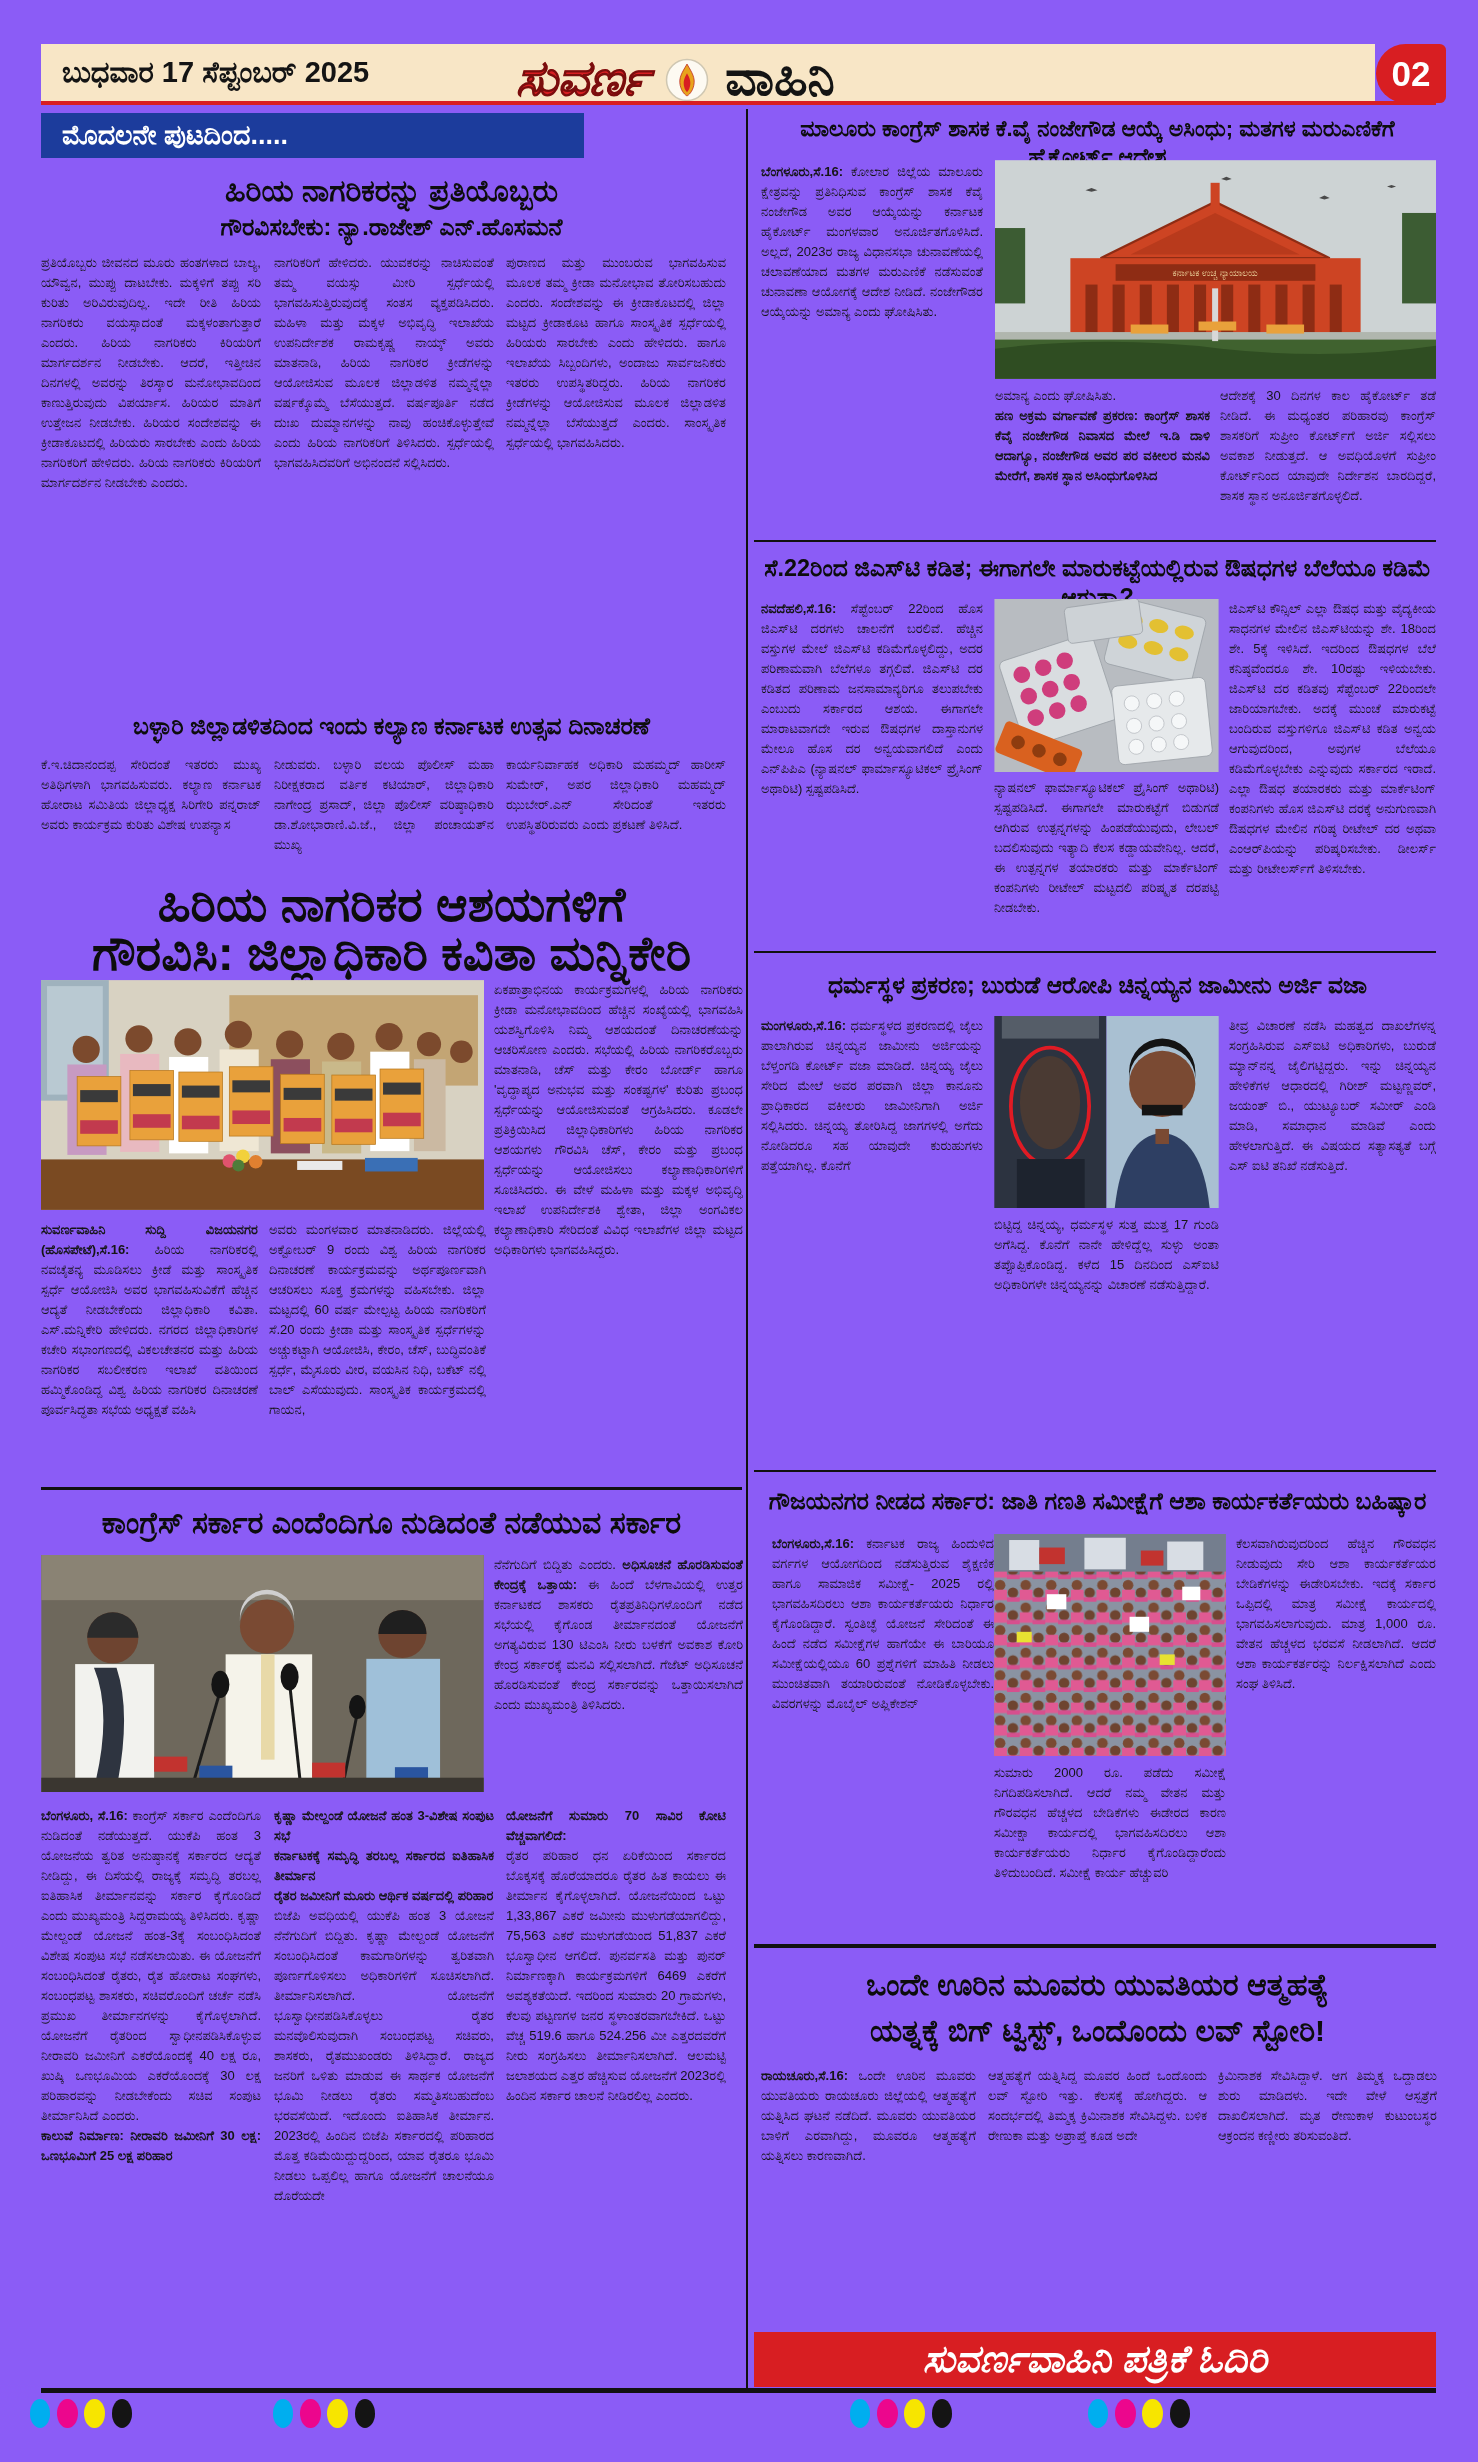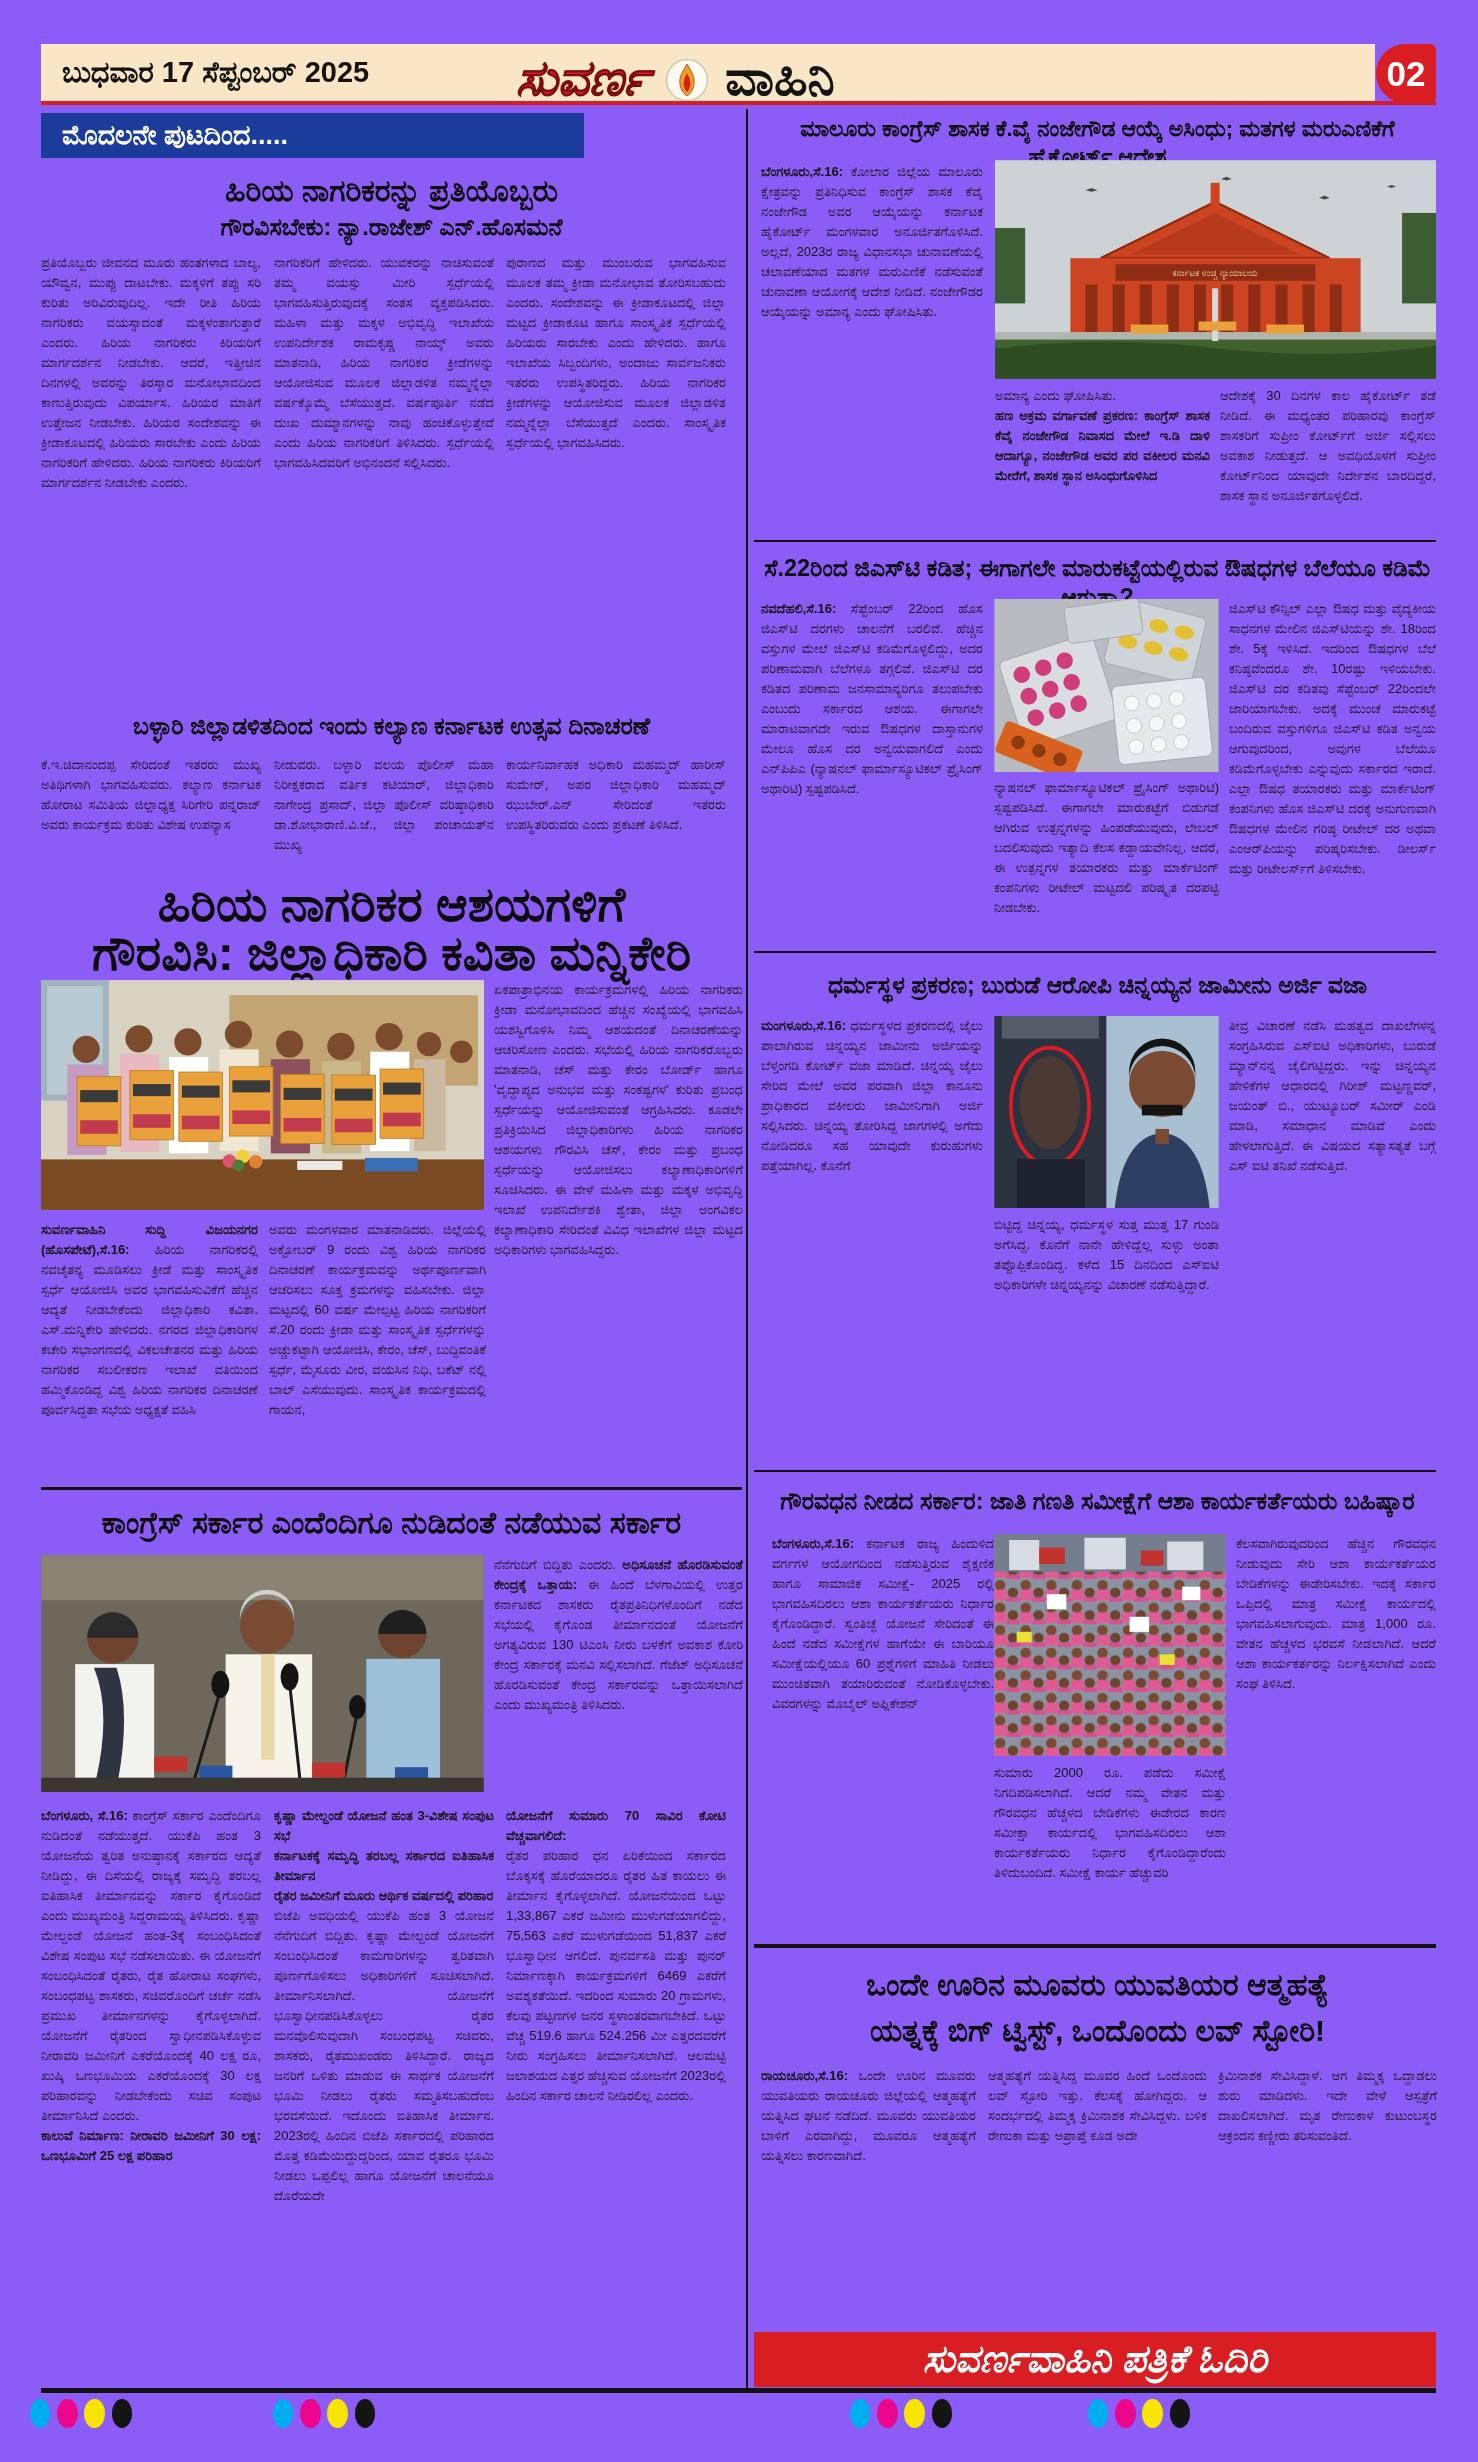--- a/index.html
+++ b/index.html
@@ -53,21 +53,21 @@
       <span style="display:inline-block;width:44px;height:44px;">
         <svg width="44" height="44" viewBox="0 0 58 58">
             <circle cx="29" cy="29" r="27" fill="#fdfaf2" stroke="#cfc7b2" stroke-width="2"></circle>
             <path d="M29 8 C36 20 40 26 38 36 C36 45 31 49 29 50 C27 49 22 45 20 36 C18 26 22 20 29 8 Z" fill="#e8a31c" stroke="#b22"></path>
             <path d="M29 20 C33 27 34 31 33 37 C32 42 30 44 29 45 C28 44 26 42 25 37 C24 31 25 27 29 20 Z" fill="#d81e22"></path>
           </svg>
       </span>
       <span class="mast-black">ವಾಹಿನಿ</span>
     </div>
   </div>
-  <div class="abs pageno" style="left:1376px;top:44px;width:60px;height:59px;">02</div>
+  <div class="abs pageno" style="left:1376px;top:44px;width:70px;height:59px;">02</div>
   <div class="abs redline" style="left:41px;top:101px;width:1395px;height:3.8px;"></div>
 
   <div class="abs vrule" style="left:746px;top:109px;width:2.3px;height:2279px;"></div>
 
   <div class="abs bluebanner" style="left:41px;top:113px;width:543px;height:45px;">ಮೊದಲನೇ ಪುಟದಿಂದ.....</div>
 
   <div class="abs hl hl-lg" style="left:41px;top:172px;width:701px;">ಹಿರಿಯ ನಾಗರಿಕರನ್ನು ಪ್ರತಿಯೊಬ್ಬರು</div>
   <div class="abs hl hl-md" style="left:41px;top:213px;width:701px;">ಗೌರವಿಸಬೇಕು: ನ್ಯಾ.ರಾಜೇಶ್ ಎನ್.ಹೊಸಮನೆ</div>
 
   <div class="abs col" style="left:41px;top:253px;width:220px;height:430px;">ಪ್ರತಿಯೊಬ್ಬರು ಜೀವನದ ಮೂರು ಹಂತಗಳಾದ ಬಾಲ್ಯ, ಯೌವ್ವನ, ಮುಪ್ಪು ದಾಟಬೇಕು. ಮಕ್ಕಳಿಗೆ ತಪ್ಪು ಸರಿ ಕುರಿತು ಅರಿವಿರುವುದಿಲ್ಲ. ಇದೇ ರೀತಿ ಹಿರಿಯ ನಾಗರಿಕರು ವಯಸ್ಸಾದಂತೆ ಮಕ್ಕಳಂತಾಗುತ್ತಾರೆ ಎಂದರು. ಹಿರಿಯ ನಾಗರಿಕರು ಕಿರಿಯರಿಗೆ ಮಾರ್ಗದರ್ಶನ ನೀಡಬೇಕು. ಆದರೆ, ಇತ್ತೀಚಿನ ದಿನಗಳಲ್ಲಿ ಅವರನ್ನು ತಿರಸ್ಕಾರ ಮನೋಭಾವದಿಂದ ಕಾಣುತ್ತಿರುವುದು ವಿಪರ್ಯಾಸ. ಹಿರಿಯರ ಮಾತಿಗೆ ಉತ್ತೇಜನ ನೀಡಬೇಕು. ಹಿರಿಯರ ಸಂದೇಶವನ್ನು ಈ ಕ್ರೀಡಾಕೂಟದಲ್ಲಿ ಹಿರಿಯರು ಸಾರಬೇಕು ಎಂದು ಹಿರಿಯ ನಾಗರಿಕರಿಗೆ ಹೇಳಿದರು. ಹಿರಿಯ ನಾಗರಿಕರು ಕಿರಿಯರಿಗೆ ಮಾರ್ಗದರ್ಶನ ನೀಡಬೇಕು ಎಂದರು.</div>
@@ -354,21 +354,21 @@
       <path d="M179 84 a44 44 0 0 1 88 0 l0 -10 a44 44 0 0 0 -88 0 z" fill="#141414"></path>
       <rect x="196" y="118" width="54" height="14" fill="#141414"></rect>
       <path d="M160 255 q10 -95 63 -100 q53 5 63 100 z" fill="#2e3f63"></path>
       <rect x="214" y="150" width="18" height="20" fill="#7a4a33"></rect>
     </svg>
   </div>
   <div class="abs col" style="left:994px;top:1215px;width:225px;height:155px;">ಬಿಟ್ಟಿದ್ದ ಚಿನ್ನಯ್ಯ, ಧರ್ಮಸ್ಥಳ ಸುತ್ತ ಮುತ್ತ 17 ಗುಂಡಿ ಅಗೆಸಿದ್ದ. ಕೊನೆಗೆ ನಾನೇ ಹೇಳಿದ್ದೆಲ್ಲ ಸುಳ್ಳು ಅಂತಾ ತಪ್ಪೊಪ್ಪಿಕೊಂಡಿದ್ದ. ಕಳೆದ 15 ದಿನದಿಂದ ಎಸ್‌ಐಟಿ ಅಧಿಕಾರಿಗಳೇ ಚಿನ್ನಯ್ಯನನ್ನು ವಿಚಾರಣೆ ನಡೆಸುತ್ತಿದ್ದಾರೆ.</div>
   <div class="abs col" style="left:1229px;top:1016px;width:207px;height:354px;">ತೀವ್ರ ವಿಚಾರಣೆ ನಡೆಸಿ ಮಹತ್ವದ ದಾಖಲೆಗಳನ್ನ ಸಂಗ್ರಹಿಸಿರುವ ಎಸ್‌ಐಟಿ ಅಧಿಕಾರಿಗಳು, ಬುರುಡೆ ಮ್ಯಾನ್‌ನನ್ನ ಜೈಲಿಗಟ್ಟಿದ್ದರು. ಇನ್ನು ಚಿನ್ನಯ್ಯನ ಹೇಳಿಕೆಗಳ ಆಧಾರದಲ್ಲಿ ಗಿರೀಶ್ ಮಟ್ಟಣ್ಣವರ್, ಜಯಂತ್ ಬಿ., ಯುಟ್ಯೂಬರ್ ಸಮೀರ್ ಎಂಡಿ ಮಾಡಿ, ಸಮಾಧಾನ ಮಾಡಿವೆ ಎಂದು ಹೇಳಲಾಗುತ್ತಿದೆ. ಈ ವಿಷಯದ ಸತ್ಯಾಸತ್ಯತೆ ಬಗ್ಗೆ ಎಸ್ ಐಟಿ ತನಿಖೆ ನಡೆಸುತ್ತಿದೆ.</div>
 
   <div class="abs hrule" style="left:754px;top:1470px;width:682px;height:1.5px;"></div>
-  <div class="abs hl hl-md" style="left:758px;top:1487px;width:679px;">ಗೌರವಧನ ನೀಡದ ಸರ್ಕಾರ: ಜಾತಿ ಗಣತಿ ಸಮೀಕ್ಷೆಗೆ ಆಶಾ ಕಾರ್ಯಕರ್ತೆಯರು ಬಹಿಷ್ಕಾರ</div>
+  <div class="abs hl hl-md" style="left:758px;top:1487px;width:679px;">ಗೌಜಯನಗರ ನೀಡದ ಸರ್ಕಾರ: ಜಾತಿ ಗಣತಿ ಸಮೀಕ್ಷೆಗೆ ಆಶಾ ಕಾರ್ಯಕರ್ತೆಯರು ಬಹಿಷ್ಕಾರ</div>
 
   <div class="abs col" style="left:772px;top:1534px;width:222px;height:400px;">
     <b>ಬೆಂಗಳೂರು,ಸೆ.16:</b>
     <span>ಕರ್ನಾಟಕ ರಾಜ್ಯ ಹಿಂದುಳಿದ ವರ್ಗಗಳ ಆಯೋಗದಿಂದ ನಡೆಸುತ್ತಿರುವ ಶೈಕ್ಷಣಿಕ ಹಾಗೂ ಸಾಮಾಜಿಕ ಸಮೀಕ್ಷೆ- 2025 ರಲ್ಲಿ ಭಾಗವಹಿಸದಿರಲು ಆಶಾ ಕಾರ್ಯಕರ್ತೆಯರು ನಿರ್ಧಾರ ಕೈಗೊಂಡಿದ್ದಾರೆ. ಸ್ವಂತಿಚ್ಛೆ ಯೋಜನೆ ಸೇರಿದಂತೆ ಈ ಹಿಂದೆ ನಡೆದ ಸಮೀಕ್ಷೆಗಳ ಹಾಗೆಯೇ ಈ ಬಾರಿಯೂ ಸಮೀಕ್ಷೆಯಲ್ಲಿಯೂ 60 ಪ್ರಶ್ನೆಗಳಿಗೆ ಮಾಹಿತಿ ನೀಡಲು ಮುಂಚಿತವಾಗಿ ತಯಾರಿರುವಂತೆ ನೋಡಿಕೊಳ್ಳಬೇಕು. ವಿವರಗಳನ್ನು ಮೊಬೈಲ್ ಅಪ್ಲಿಕೇಶನ್</span>
   </div>
 
   <div class="abs ph" style="left:994px;top:1534px;width:232px;height:222px;">
     <svg width="232" height="222" viewBox="0 0 308 295">
       <defs>
         <pattern id="crowdp" width="34" height="30" patternUnits="userSpaceOnUse">

